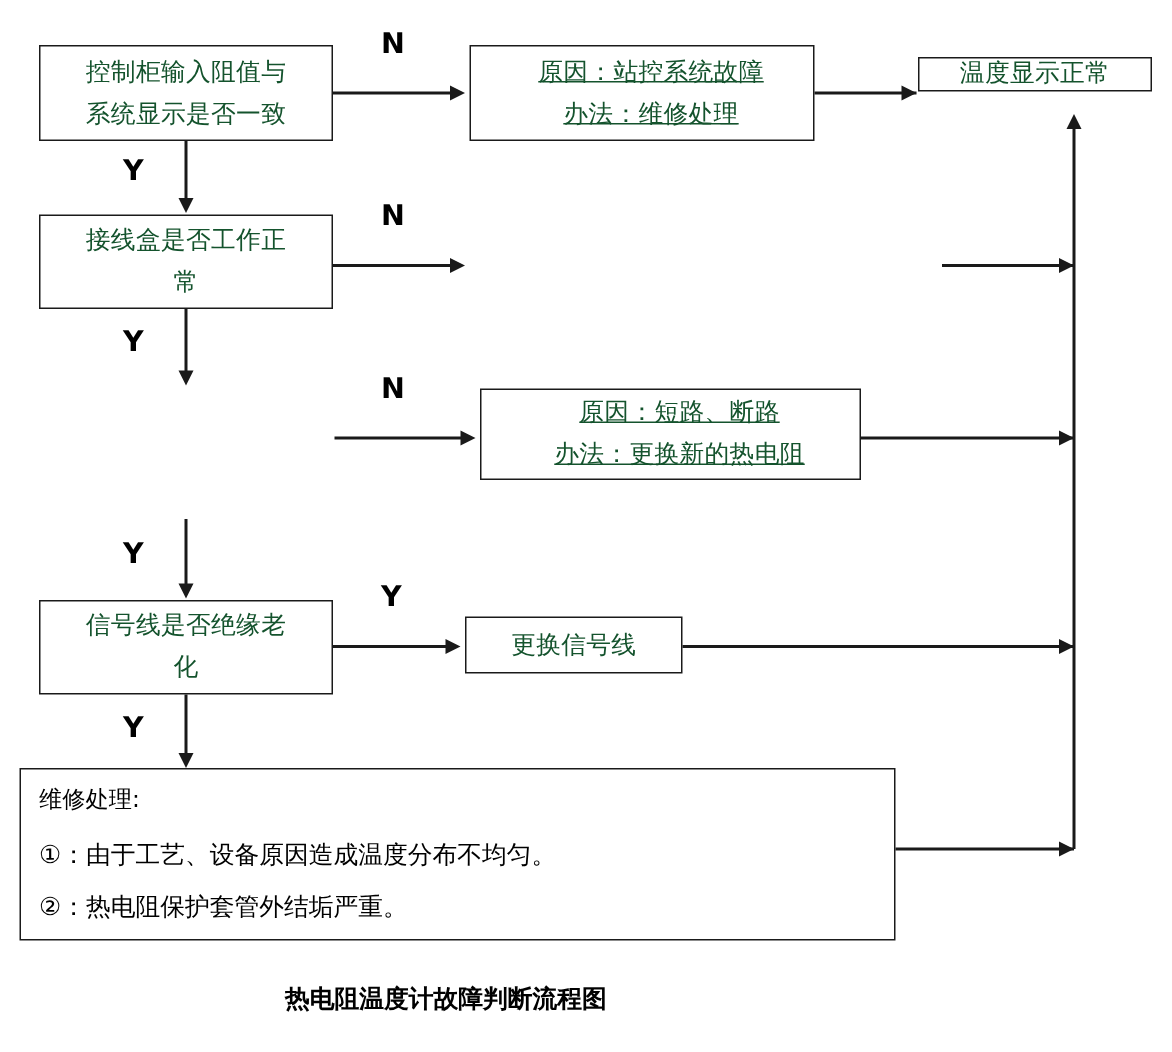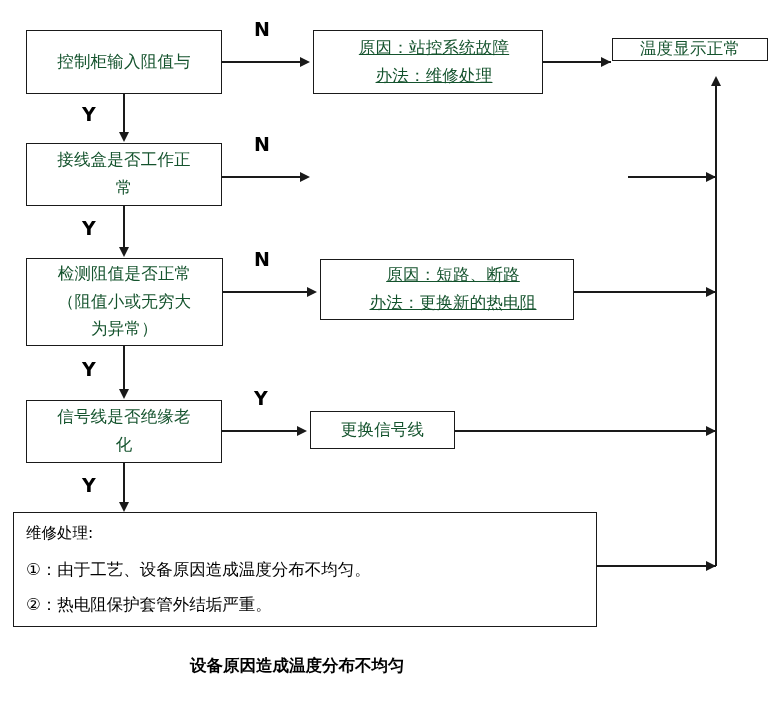--- a/index.html
+++ b/index.html
@@ -102,32 +102,28 @@
     white-space: nowrap;
   }
 </style>
 </head>
 <body>
 
 <div id="canvas">
 
   <div class="box center pad-lines" style="left:26px; top:30px; width:196px; height:64px;">
     <span class="ln">控制柜输入阻值与</span>
+    <span class="ln">系统显示是否一致</span>
   </div>
 
   <div class="box center pad-lines" style="left:26px; top:143px; width:196px; height:63px;">
     <span class="ln">接线盒是否工作正</span>
     <span class="ln">常</span>
   </div>
 
-  <div class="box center pad-lines" style="left:26px; top:258px; width:197px; height:88px;">
-    <span class="ln">检测阻值是否正常</span>
-    <span class="ln">（阻值小或无穷大</span>
-    <span class="ln">为异常）</span>
-  </div>
 
   <div class="box center pad-lines" style="left:26px; top:400px; width:196px; height:63px;">
     <span class="ln">信号线是否绝缘老</span>
     <span class="ln">化</span>
   </div>
 
   <div class="box left pad-lines" style="left:313px; top:30px; width:230px; height:64px;">
     <span class="ln">原因：站控系统故障</span>
     <span class="ln">办法：维修处理</span>
   </div>
@@ -197,15 +193,15 @@
   <div class="edge-label" style="left:254px; top:18px;">N</div>
   <div class="edge-label" style="left:254px; top:133px;">N</div>
   <div class="edge-label" style="left:254px; top:248px;">N</div>
   <div class="edge-label" style="left:254px; top:387px;">Y</div>
 
   <div class="edge-label" style="left:82px; top:103px;">Y</div>
   <div class="edge-label" style="left:82px; top:217px;">Y</div>
   <div class="edge-label" style="left:82px; top:358px;">Y</div>
   <div class="edge-label" style="left:82px; top:474px;">Y</div>
 
-  <div class="caption" style="left:190px; top:655px;">设备原因造成温度分布不均匀</div>
+  <div class="caption" style="left:190px; top:655px;">热电阻温度计故障判断流程图</div>
 
 </div>
 
 </body></html>

